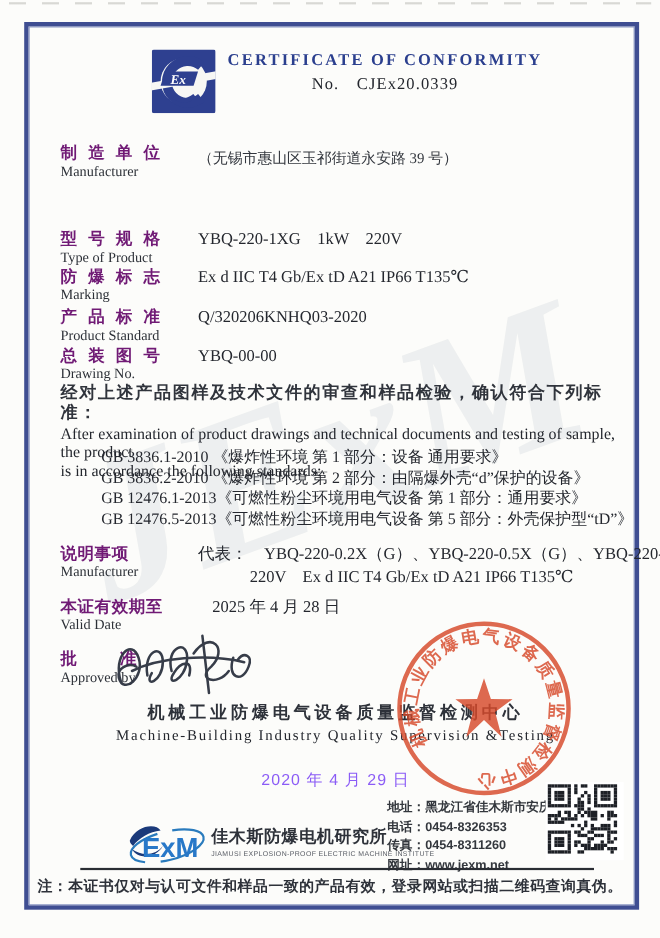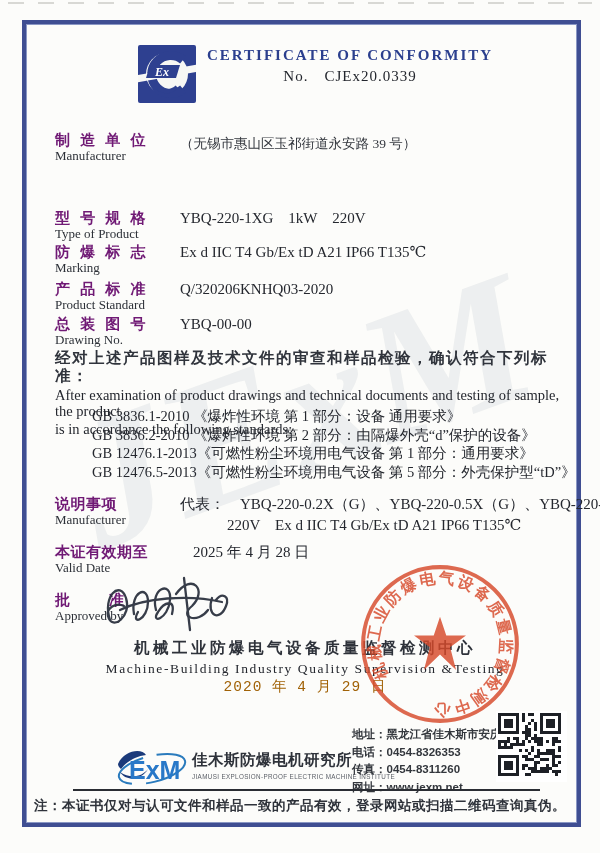--- a/index.html
+++ b/index.html
@@ -50,22 +50,22 @@
   .expl-content .l2{padding-left:47px;margin-top:3px;}
   
   .signature{position:absolute;left:96px;top:568px;z-index:2;}
   .stamp{position:absolute;left:352px;top:556px;z-index:3;opacity:0.82;}
   .issuer{position:absolute;left:60px;top:638px;width:490px;text-align:center;z-index:2;}
   .issuer .zh{font-size:15.5px;font-weight:bold;color:#2e323a;letter-spacing:3.5px;}
   .issuer .en1{font-family:"Liberation Serif","DejaVu Serif",serif;font-size:13.5px;
     color:#24272e;letter-spacing:1.6px;margin-top:2px;}
   .issuer .en2{font-family:"Liberation Serif","DejaVu Serif",serif;font-size:13.5px;
     color:#24272e;letter-spacing:2.4px;}
-  .issuer .date{font-family:Liberation Mono, monospace;font-size:14.5px;
-    color:#a16207;margin-top:0;letter-spacing:1px;}
+  .issuer .date{font-family:Liberation Sans, sans-serif;font-size:14.5px;
+    color:#8b5cf6;margin-top:23px;letter-spacing:1px;}
   
   .f-logo{position:absolute;left:112px;top:742px;z-index:1;}
   .f-inst{position:absolute;left:192px;top:750px;width:160px;z-index:1;}
   .f-inst .zh{font-size:15.5px;font-weight:bold;color:#2e323a;letter-spacing:0.5px;
     white-space:nowrap;}
   .f-inst .en{font-size:6.3px;color:#5a5e66;letter-spacing:0.35px;margin-top:2px;
     white-space:nowrap;}
   .contact{position:absolute;left:352px;top:726px;z-index:1;}
   .contact .c-line{font-size:11.5px;font-weight:bold;color:#33373d;line-height:17.5px;
     white-space:nowrap;}

